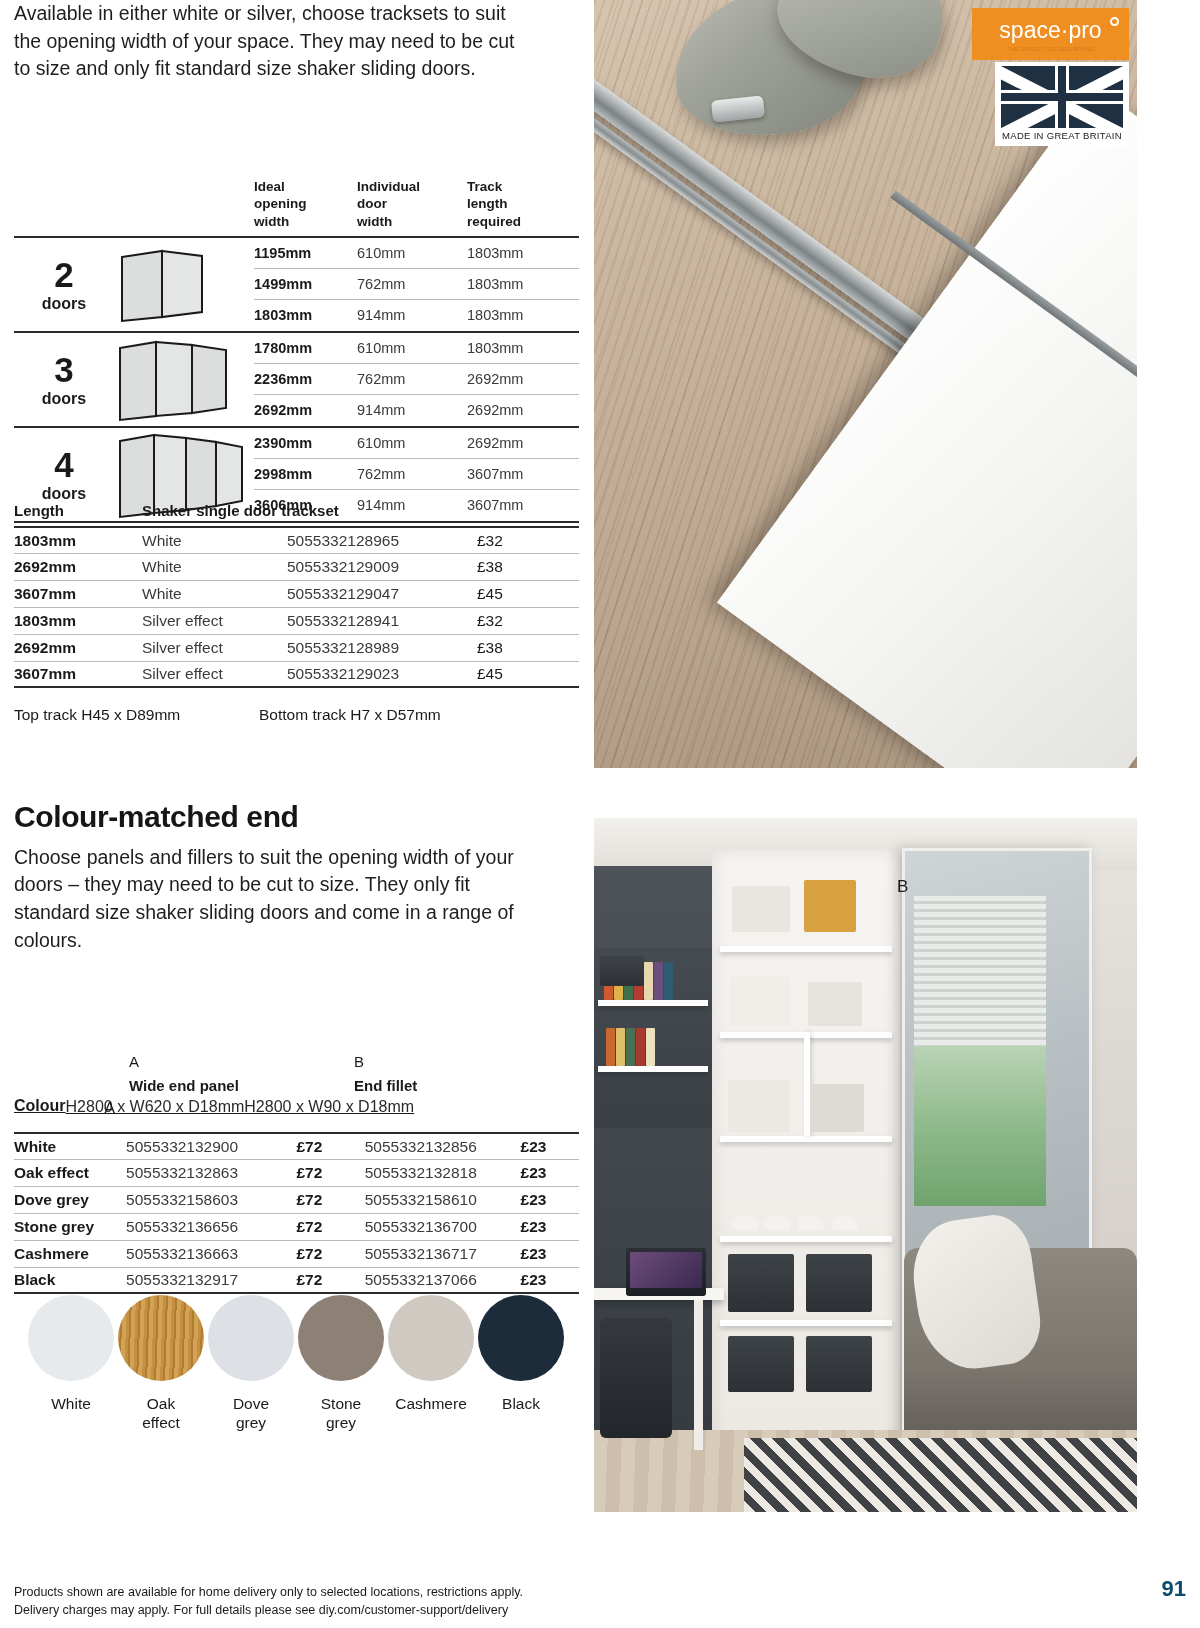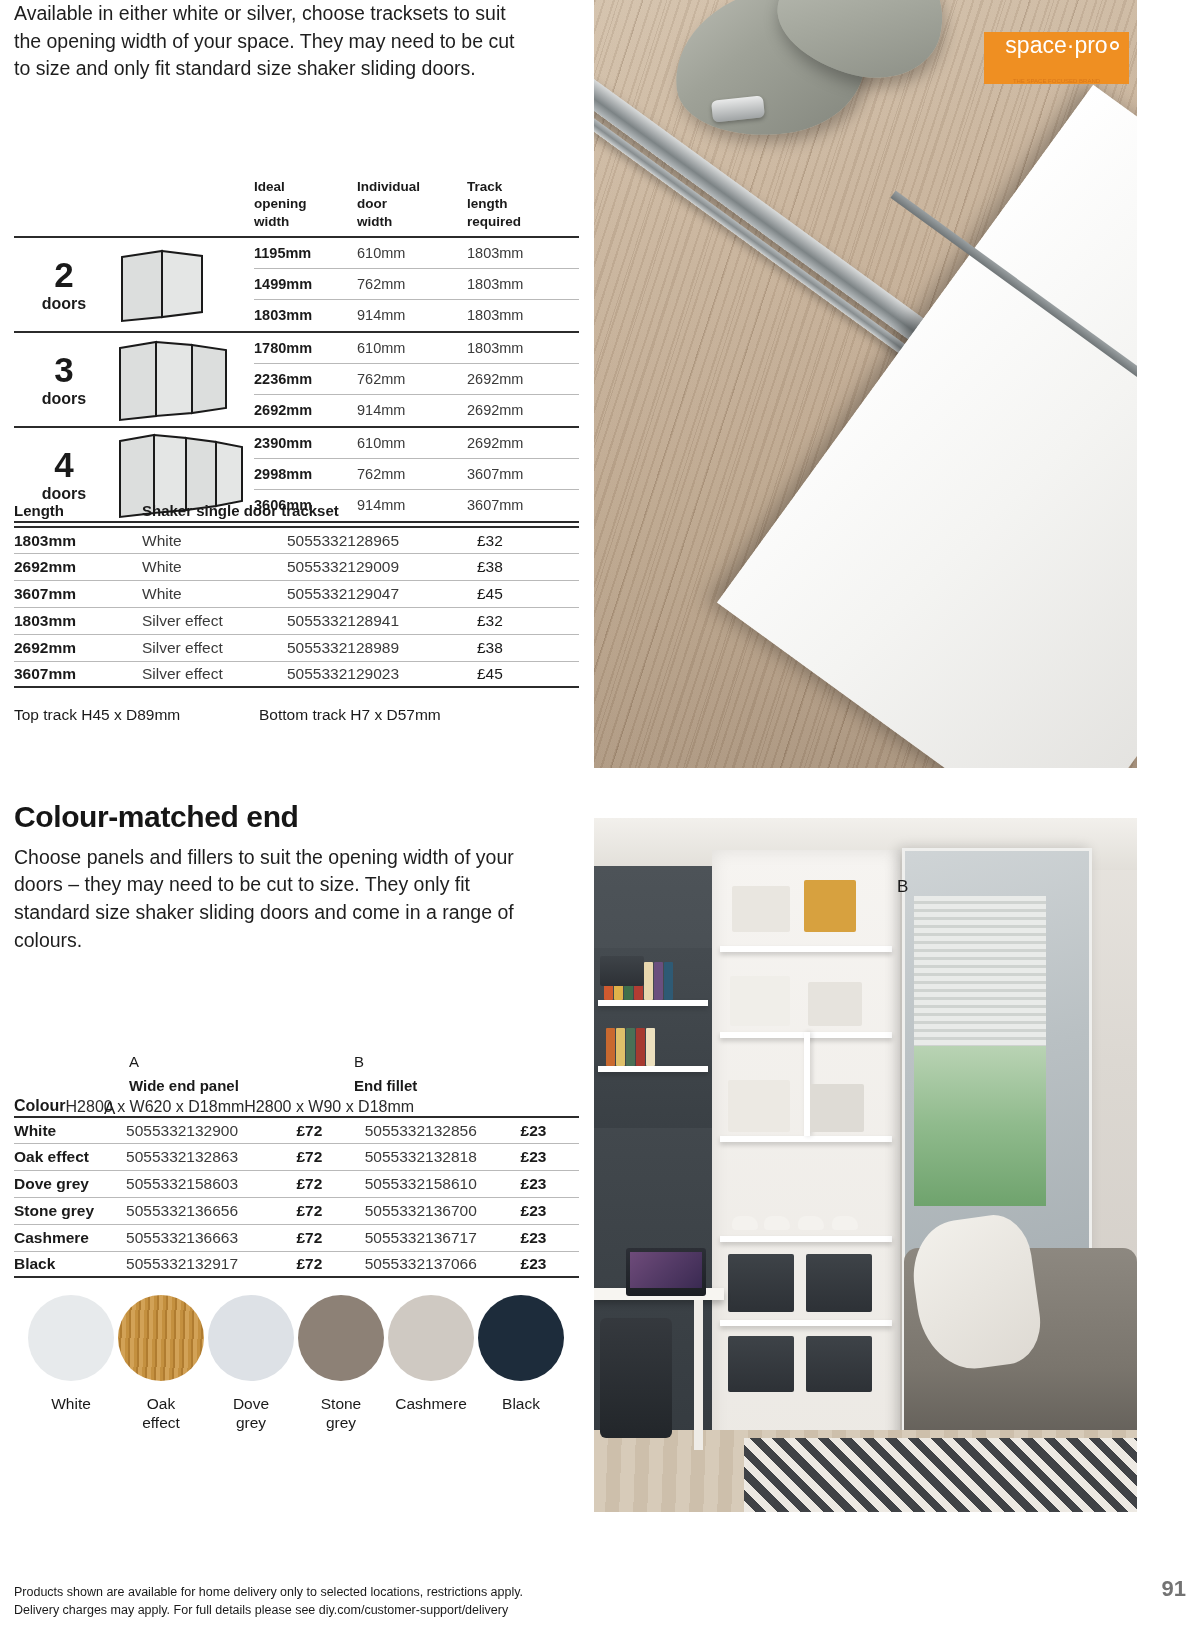--- a/index.html
+++ b/index.html
@@ -90,21 +90,21 @@
   .pt-head {
     display:flex; font-size:15px; line-height:1.3;
   }
   .pt-head .col-sp { width:115px; }
   .pt-head .colA { width: 225px; }
   .pt-head .colB { width: 225px; }
   .pt-letter { font-size:15px; font-weight:400; margin-bottom:4px; }
   .pt-name { font-weight:700; margin-bottom:2px; }
   .pt-dims { font-weight:400; color:#2a2a2a; }
   .pt-colourlbl { font-weight:700; align-self:flex-end; padding-bottom:1px; }
-  .pt-headrow { display:flex; align-items:flex-end; padding-bottom:0;}
+  .pt-headrow { display:flex; align-items:flex-end; padding-bottom:16px;text-decoration:underline;}
 
   .pt-row {
     display:flex; font-size:15.5px; height:27px; align-items:center;
     border-top:1px solid #b9b9b9;
   }
   .pt-row.first { border-top: 2px solid #2b2b2b; }
   .pt-row.last { border-bottom: 2px solid #2b2b2b; }
   .pt-row .p0 { width:115px; font-weight:700; }
   .pt-row .p1 { width:175px; color:#3a3a3a; }
   .pt-row .p2 { width:70px; font-weight:700; }
@@ -179,23 +179,23 @@
   .shoe2 { left:185px; top:-55px; width:165px; height:130px; transform: rotate(14deg);
            background: linear-gradient(150deg,#c2c4bb 0%, #a6a99f 50%, #8a8d84 100%); }
   .shoe-buckle {
     position:absolute; left:118px; top:98px; width:52px; height:22px;
     background: linear-gradient(180deg,#e9eaea,#9fa3a4);
     border-radius:6px; transform:rotate(-6deg);
     box-shadow: 0 2px 4px rgba(0,0,0,0.3);
   }
 
   .logo-box {
-    position:absolute; right:8px; top:8px; width:145px; height:52px;
+    position:absolute; right:8px; top:8px; width:157px; height:52px;
     background:#ef8f22; display:flex; flex-direction:column;
-    align-items:center; justify-content:space-between;margin-top:24px;
+    align-items:center; justify-content:center;
   }
   .logo-text { color:#fff; font-size:23px; letter-spacing:0px; font-weight:400; }
   .logo-sub { color:#d9781a; font-size:6px; margin-top:2px; }
   .logo-dot {
     position:absolute; right:10px; top:9px; width:9px; height:9px;
     border-radius:50%; border:2px solid #fff;
   }
   .flag-box {
     position:absolute; right:8px; top:62px; width:134px; height:84px;
     background:#fff; padding:4px 6px 2px 6px; text-align:center;
@@ -317,21 +317,21 @@
     letter-spacing:1px; pointer-events:none; white-space:nowrap;
   }
 
   
   .footer {
     position:absolute; left:14px; bottom:8px; width:900px;
     font-size:12.5px; line-height:1.5; color:#1a1a1a;
   }
   .page-num {
     position:absolute; right:14px; bottom:26px;
-    font-size:22px; font-weight:700; color:#737373;
+    font-size:22px; font-weight:700; color:#0c4a6e;
   }
 
   
   .door-svg { display:block; }
 </style>
 </head>
 <body>
 
 <div class="page">
 
@@ -632,20 +632,31 @@
     <div class="rail2"></div>
     <div class="door-panel"></div>
     <div class="door-edge"></div>
 
     <div class="logo-box">
       <div class="logo-text">space·pro</div>
       <div class="logo-sub">THE SPACE FOCUSED BRAND</div>
       <div class="logo-dot"></div>
     </div>
 
+    <div class="flag-box">
+      <div class="flag">
+        <div class="dw" style="left:0;top:0;width:143px;height:12px;transform:rotate(27deg);transform-origin:0 0;"></div>
+        <div class="dw" style="right:0;top:0;width:143px;height:12px;transform:rotate(-27deg);transform-origin:100% 0;"></div>
+        <div class="dw" style="left:0;top:24px;width:122px;height:14px;"></div>
+        <div class="dw" style="left:54px;top:0;width:14px;height:62px;"></div>
+        <div class="dr" style="left:0;top:27px;width:122px;height:8px;"></div>
+        <div class="dr" style="left:57px;top:0;width:8px;height:62px;"></div>
+      </div>
+      <div class="made-in">MADE IN GREAT BRITAIN</div>
+    </div>
   </div>
 
   <div class="photo-bottom">
     <div class="room-wall"></div>
     <div class="room-ceiling"></div>
     <div class="room-darkwall"></div>
 
     <div class="bookwall">
       <div class="shelf" style="left:4px; top:52px; width:110px;"></div>
       <div class="shelf" style="left:4px; top:118px; width:110px;"></div>

